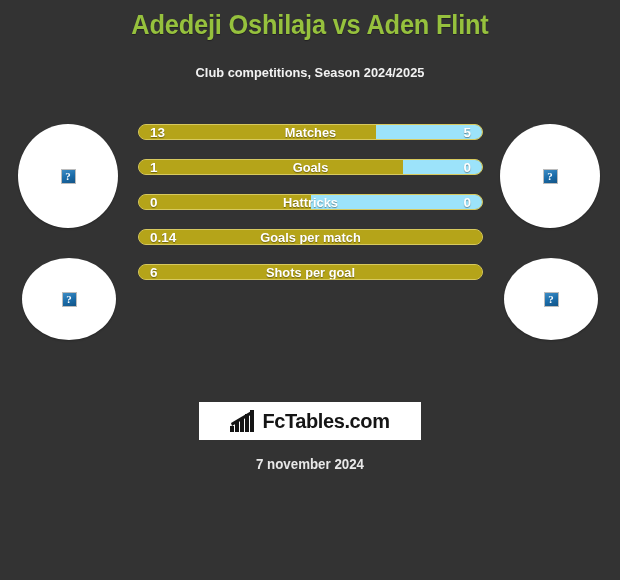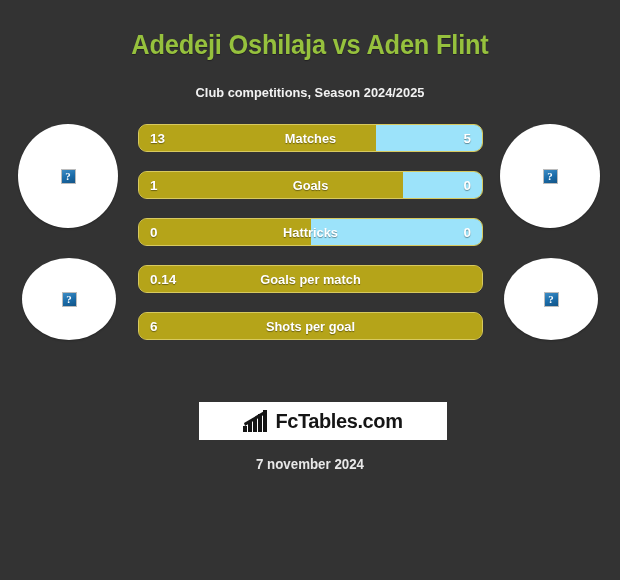--- a/index.html
+++ b/index.html
@@ -12,21 +12,21 @@
     background: #333333;
     font-family: "Liberation Sans", sans-serif;
     overflow: hidden;
     position: relative;
   }
 
   
   .header {
     width: 100%;
     text-align: center;
-    padding-top: 28px;
+    padding-top: 8px;
     box-sizing: border-box;
   }
   .title {
     color: #96c13d;
     font-size: 27px;
     font-weight: bold;
     letter-spacing: -0.2px;
     line-height: 34px;
     margin: 0;
     font-family: "Liberation Sans Narrow", "Liberation Sans", sans-serif;
@@ -85,21 +85,21 @@
 
   
   .bars {
     position: absolute;
     left: 138px;
     top: 124px;
     width: 345px;
   }
   .bar-row {
     position: relative;
-    height: 28px;
+    height: 16px;
     margin-bottom: 19px;
     border-radius: 9px;
     overflow: hidden;
     background: #b5a419;
     border: 1px solid #d7c95f;
     box-sizing: border-box;
   }
   .bar-fill-left {
     position: absolute;
     left: 0; top: 0; bottom: 0;
@@ -135,21 +135,21 @@
     z-index: 3;
   }
   .bar-val.left  { left: 11px; }
   .bar-val.right { right: 11px; }
 
   
   .logo-box {
     position: absolute;
     left: 199px;
     top: 402px;
-    width: 248px;
+    width: 222px;
     height: 38px;
     background: #ffffff;
     display: flex;
     align-items: center;
     justify-content: center;
     gap: 7px;
   }
   .logo-icon { display: block; }
   .logo-text {
     color: #151515;

